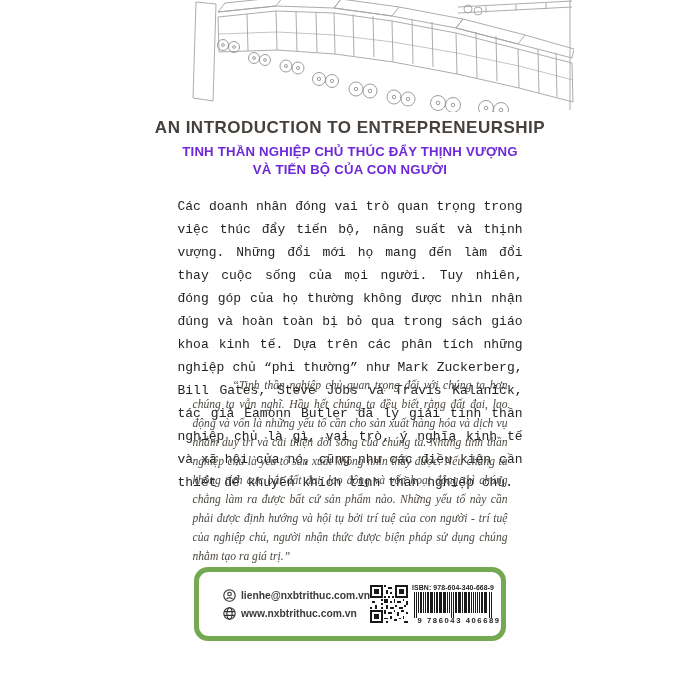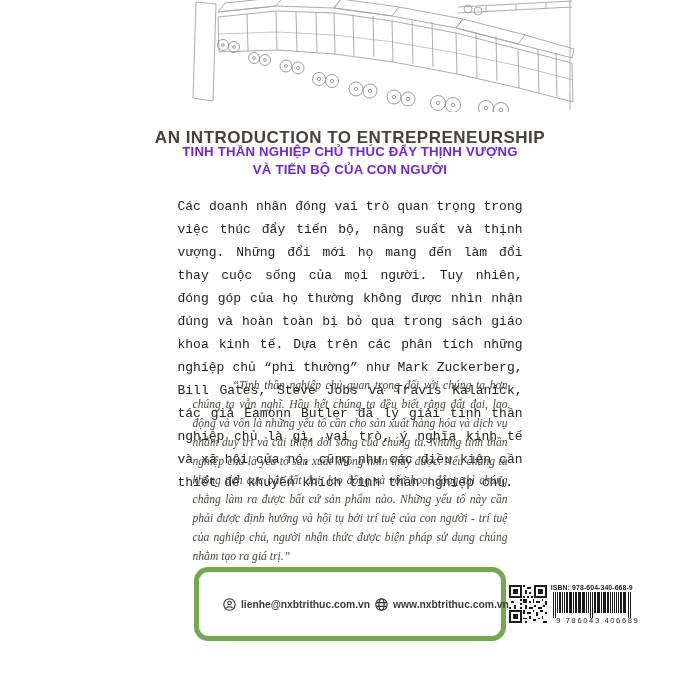--- a/index.html
+++ b/index.html
@@ -2,21 +2,21 @@
 <html><head>
 <meta charset="utf-8">
 <style>
   html,body{margin:0;padding:0;background:#ffffff;}
   .page{
     position:relative;width:700px;height:700px;background:#ffffff;overflow:hidden;
     font-family:"Liberation Sans",sans-serif;
   }
   .illustration{position:absolute;left:126px;top:0;width:448px;height:112px;}
   .title-en{
-    position:absolute;top:128px;left:0;width:700px;text-align:center;
+    position:absolute;top:118px;left:0;width:700px;text-align:center;
     font-size:17px;font-weight:700;color:#46413c;letter-spacing:.5px;
   }
   .subtitle-vi{
     position:absolute;top:143px;left:0;width:700px;text-align:center;
     font-size:13.2px;font-weight:700;color:#6d28d9;letter-spacing:.2px;line-height:18px;
   }
   .body-text{
     position:absolute;top:195px;left:50%;transform:translateX(-50%);width:345px;
     font-family:Liberation Mono, monospace;font-size:13px;line-height:23px;
     color:#242424;text-align:justify;
@@ -25,28 +25,28 @@
     position:absolute;top:376px;left:50%;transform:translateX(-50%);width:315px;
     font-family:"Liberation Serif",serif;font-style:italic;font-size:11.6px;line-height:19px;
     color:#4d4843;text-align:justify;text-indent:40px;
   }
   .footer-box{
     position:absolute;top:567px;left:50%;transform:translateX(-50%);
     width:312px;height:74px;box-sizing:border-box;
     border:5px solid #74a851;border-radius:14px;background:#ffffff;
     display:flex;align-items:center;
   }
-  .contacts{margin-left:24px;display:flex;flex-direction:row;gap:5px;}
+  .contacts{margin-left:24px;display:flex;flex-direction:column;gap:5px;}
   .contact-row{display:flex;align-items:center;font-size:10.3px;font-weight:700;color:#3a3a3a;}
   .contact-row svg{margin-right:5px;flex:none;}
   .footer-spacer{flex:1;}
   .qr{width:38px;height:38px;flex:none;margin-right:5px;}
   .barcode-block{width:80px;flex:none;margin-right:12px;display:flex;flex-direction:column;align-items:center;}
   .isbn-label{font-size:6.9px;font-weight:700;color:#1c1c1c;letter-spacing:.1px;white-space:nowrap;margin-bottom:1px;}
-  .ean-digits{font-size:7.6px;font-weight:400;color:#1c1c1c;letter-spacing:1.6px;margin-top:-2px;white-space:nowrap;padding-left:12px;}
+  .ean-digits{font-size:7.6px;font-weight:700;color:#1c1c1c;letter-spacing:1.6px;margin-top:-2px;white-space:nowrap;padding-left:12px;}
 </style>
 </head>
 <body>
 
 <div class="page">
 
   <svg class="illustration" viewBox="0 0 448 112" fill="none" stroke="#a3a3a3" stroke-width="0.9">
 
     <path d="M70 2 L90 4 L87 101 L67 98 Z"></path>
 

